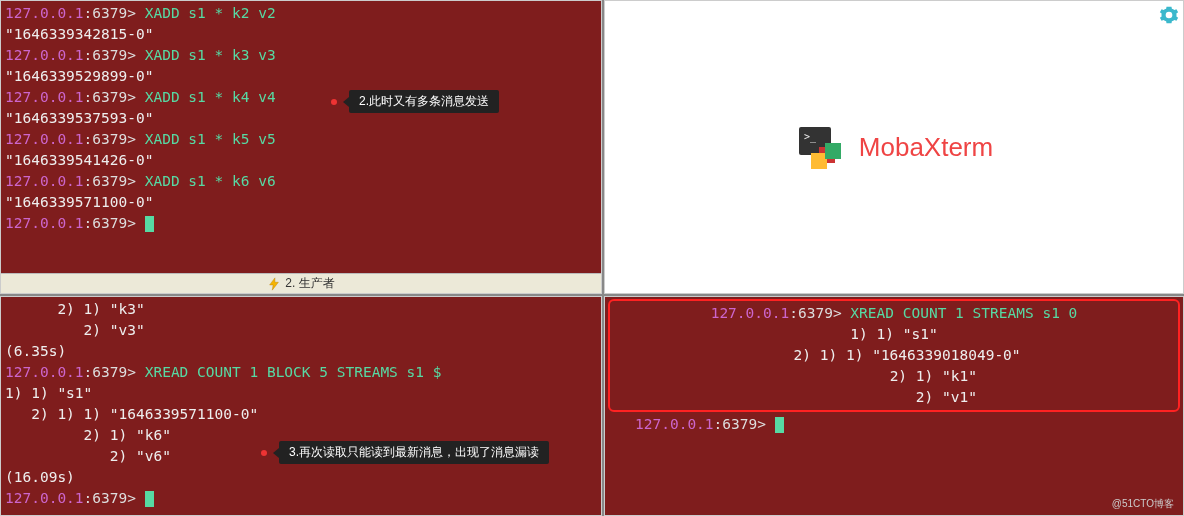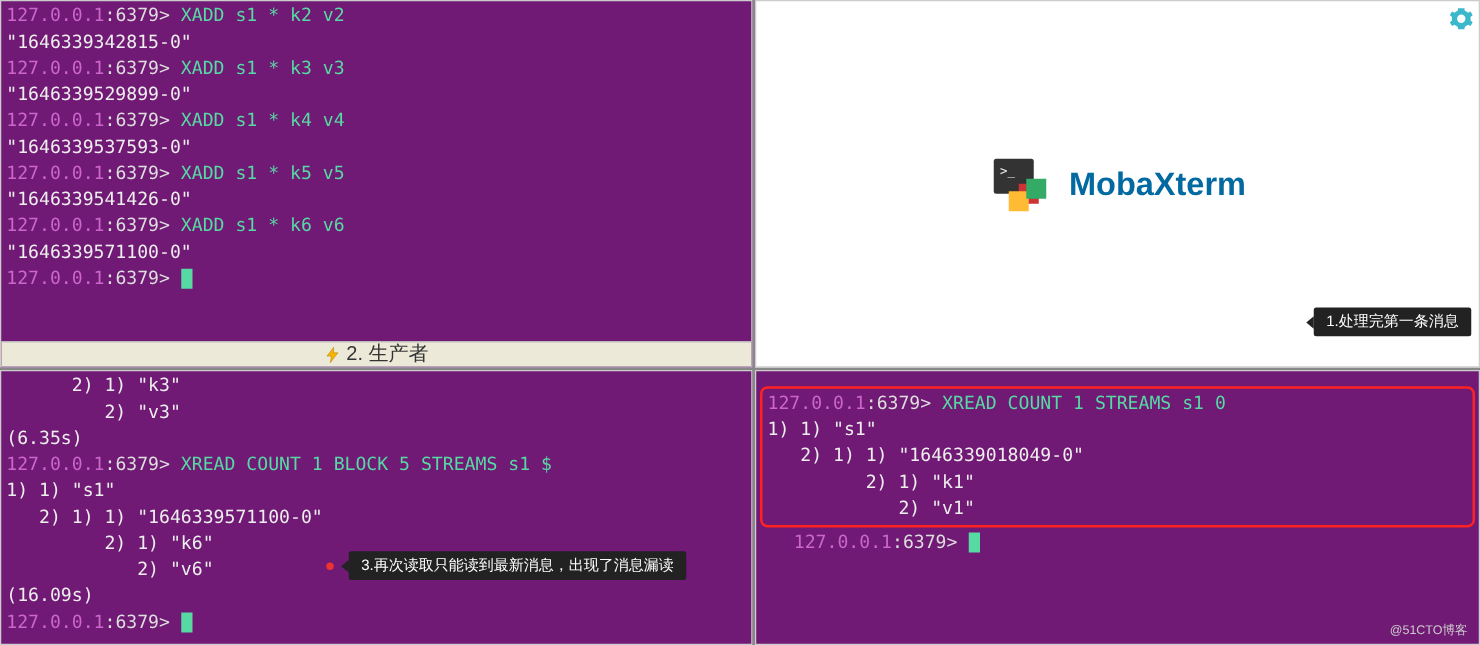--- a/index.html
+++ b/index.html
@@ -14,21 +14,21 @@
   .grid {
     display: grid;
     grid-template-columns: 602px 1fr;
     grid-template-rows: 294px 1fr;
     gap: 2px;
     width: 1184px;
     height: 516px;
     background: #888;
   }
   .pane {
-    background: #701a75;
+    background: #7f1d1d;
     color: #eee;
     overflow: hidden;
     position: relative;
     border: 1px solid #ccc;
     display: flex;
     flex-direction: column;
   }
   .pane.home {
     background: #fff;
   }
@@ -46,21 +46,21 @@
   .cmd { color: #57d9a3; }
   .res { color: #eee; }
   .tabbar {
     height: 20px;
     background: #ece9d8;
     border-top: 1px solid #bbb;
     display: flex;
     align-items: center;
     justify-content: center;
     font-family: "Microsoft YaHei", sans-serif;
-    font-size: 16px;
+    font-size: 12px;
     color: #333;
     gap: 4px;
   }
   .tabbar .ticon { width: 14px; height: 14px; display:inline-block; }
   .cursor {
     display:inline-block;
     width: 9px;
     height: 16px;
     background: #57d9a3;
     vertical-align: middle;
@@ -74,34 +74,35 @@
     position: relative;
   }
   .mxlogo {
     width: 48px;
     height: 48px;
     position: relative;
   }
   .mxtext {
     font-family: Verdana, sans-serif;
     font-size: 26px;
-    color: #0369a1;
-    font-weight: 700;
+    color: #ef4444;
+    font-weight: 400;
   }
   .gear {
     position: absolute;
     top: 4px;
     right: 4px;
     color: #3bb8cc;
   }
   .redbox {
     border: 2px solid #f22;
     border-radius: 6px;
     position: relative;
-    margin: 12px 3px 0 3px;
+    margin: 2px 3px 0 3px;
+    text-align: center;
   }
   .annot {
     position: absolute;
     background: #222;
     color: #fff;
     font-family: "Microsoft YaHei", sans-serif;
     font-size: 12px;
     padding: 3px 10px;
     border-radius: 2px;
     display: flex;
@@ -143,20 +144,25 @@
 <span class="res">"1646339571100-0"</span>
 <span class="pfx">127.0.0.1</span><span class="port">:6379&gt; </span><span class="cursor"></span>
 </div>
     <div class="tabbar">
       <span class="ticon">
         <svg viewBox="0 0 16 16" width="14" height="14">
             <polygon points="9,1 3,9 7,9 6,15 13,6 9,6" fill="#f5b400" stroke="#b7820b" stroke-width="0.5"></polygon>
           </svg>
       </span>
       <span>2. 生产者</span>
+    </div>
+    <div class="annot" style="top:89px; left:348px;">
+      <span class="dot"></span>
+      <span class="ptr"></span>
+      <span>2.此时又有多条消息发送</span>
     </div>
   </div>
 
   <div class="pane home">
     <div class="homecontent">
       <span class="gear">
         <svg width="20" height="20" viewBox="0 0 24 24">
             <path fill="#3bb8cc" d="M12 8a4 4 0 100 8 4 4 0 000-8zm9 4c0 .6-.05 1.2-.15 1.76l2.1 1.64-2 3.46-2.47-1a9 9 0 01-3.05 1.77L15 22h-6l-.43-2.37a9 9 0 01-3.05-1.77l-2.47 1-2-3.46 2.1-1.64A9 9 0 013 12c0-.6.05-1.2.15-1.76L1.05 8.6l2-3.46 2.47 1a9 9 0 013.05-1.77L9 2h6l.43 2.37a9 9 0 013.05 1.77l2.47-1 2 3.46-2.1 1.64c.1.56.15 1.16.15 1.76z"></path>
           </svg>
       </span>
@@ -164,24 +170,20 @@
         <svg viewBox="0 0 48 48" width="48" height="48">
           <rect x="4" y="4" width="32" height="28" rx="2" fill="#333"></rect>
           <text x="9" y="17" fill="#eee" font-size="10" font-family="monospace">&gt;_</text>
           <polygon points="24,24 40,24 40,40 24,40" fill="#c33"></polygon>
           <polygon points="16,30 32,30 32,46 16,46" fill="#fb3"></polygon>
           <polygon points="30,20 46,20 46,36 30,36" fill="#3a6"></polygon>
         </svg>
       </span>
       <span class="mxtext">MobaXterm</span>
     </div>
-    <div class="annot" style="bottom:24px; right:6px;">
-      <span class="ptr"></span>
-      <span>1.处理完第一条消息</span>
-    </div>
   </div>
 
   <div class="pane">
     <div class="term" id="term-bl"><span class="res">      2) 1) "k3"</span>
 <span class="res">         2) "v3"</span>
 <span class="res">(6.35s)</span>
 <span class="pfx">127.0.0.1</span><span class="port">:6379&gt; </span><span class="cmd">XREAD COUNT 1 BLOCK 5 STREAMS s1 $</span>
 <span class="res">1) 1) "s1"</span>
 <span class="res">   2) 1) 1) "1646339571100-0"</span>
 <span class="res">         2) 1) "k6"</span>

